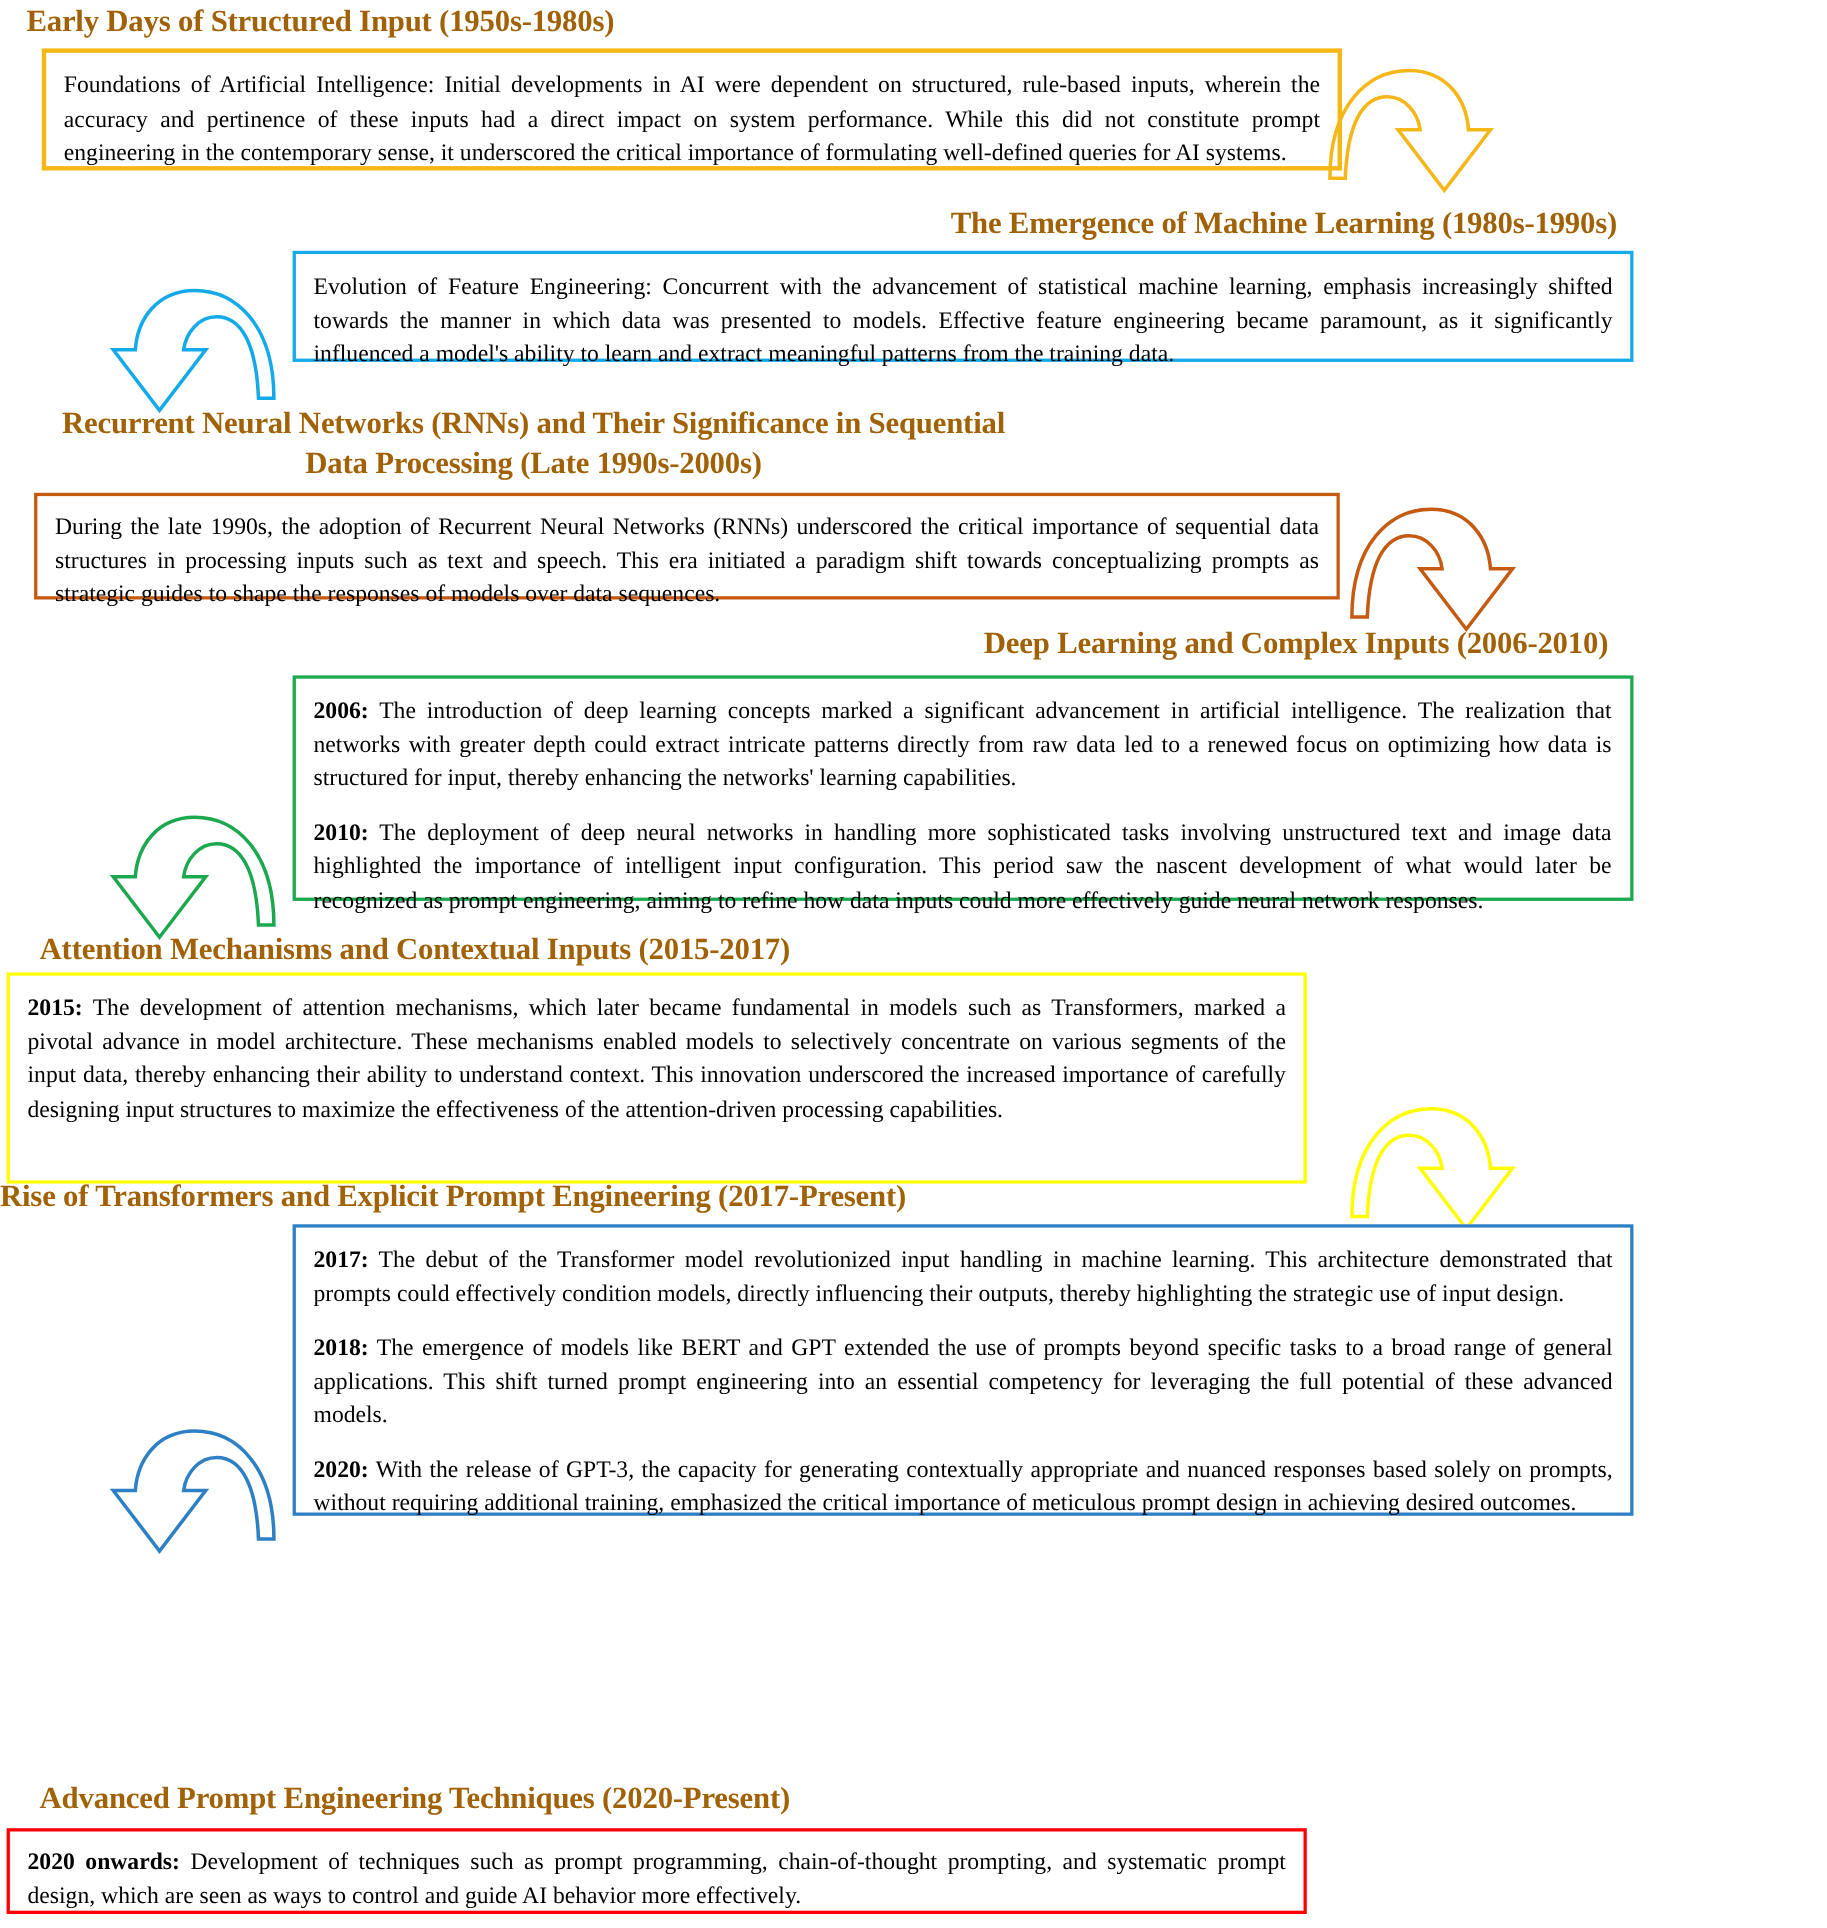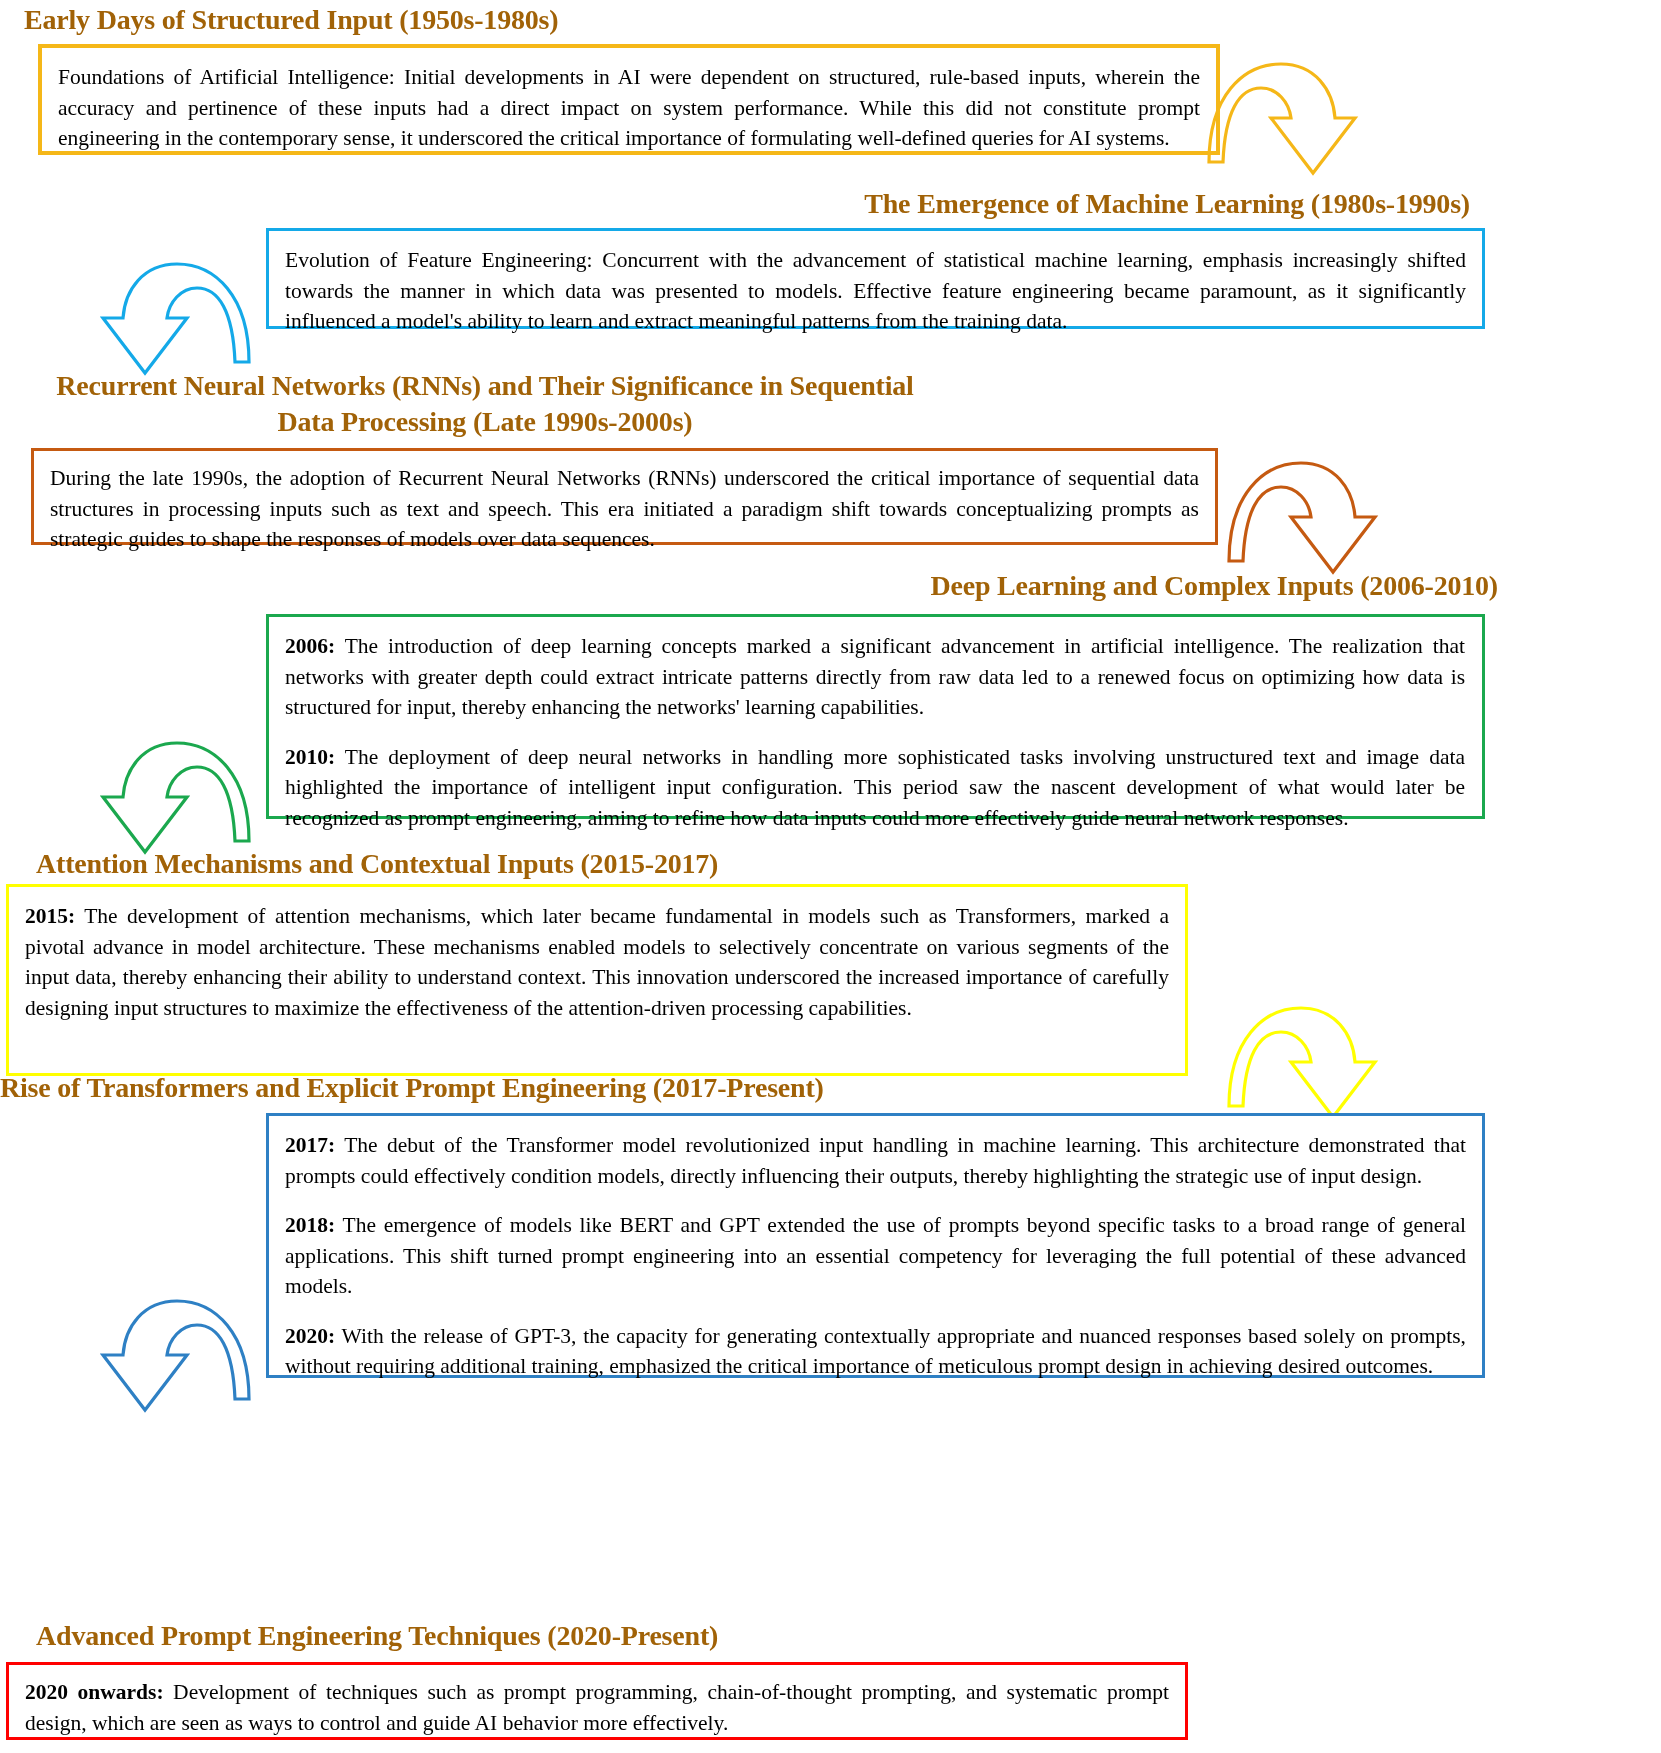--- a/index.html
+++ b/index.html
@@ -95,21 +95,21 @@
   </div>
 
   <div class="arrow-wrap" style="left:1223px; top:455px; width:160px; height:125px;">
     <svg width="160" height="125" viewBox="0 0 160 125">
       <path d="M6 106 C 6 40, 40 8, 78 8 C 112 8, 130 34, 132 62
                L 152 62 L 110 117 L 68 62 L 88 62
                C 86 46, 74 32, 58 32 C 36 32, 22 56, 20 106 Z" fill="none" stroke="#C55A11" stroke-width="3.2" stroke-linejoin="miter"></path>
     </svg>
   </div>
 
-  <div class="heading" style="left:0px; top:568px; width:1462px; text-align:right;padding-left:36px;">Deep Learning and Complex Inputs (2006-2010)</div>
+  <div class="heading" style="left:0px; top:568px; width:1462px; text-align:right;">Deep Learning and Complex Inputs (2006-2010)</div>
 
   <div class="box" style="left:266px; top:614px; width:1219px; height:205px; border-width:3.5px; border-color:#1BA84E; padding:14px 17px 10px 16px;">
     <p><b>2006:</b><span> The introduction of deep learning concepts marked a significant advancement in artificial intelligence. The realization that networks with greater depth could extract intricate patterns directly from raw data led to a renewed focus on optimizing how data is structured for input, thereby enhancing the networks' learning capabilities.</span></p>
     <p><b>2010:</b><span> The deployment of deep neural networks in handling more sophisticated tasks involving unstructured text and image data highlighted the importance of intelligent input configuration. This period saw the nascent development of what would later be recognized as prompt engineering, aiming to refine how data inputs could more effectively guide neural network responses.</span></p>
   </div>
 
   <div class="arrow-wrap" style="left:95px; top:735px; width:160px; height:125px;">
     <svg width="160" height="125" viewBox="0 0 160 125">
       <g transform="translate(160,0) scale(-1,1)">
         <path d="M6 106 C 6 40, 40 8, 78 8 C 112 8, 130 34, 132 62

